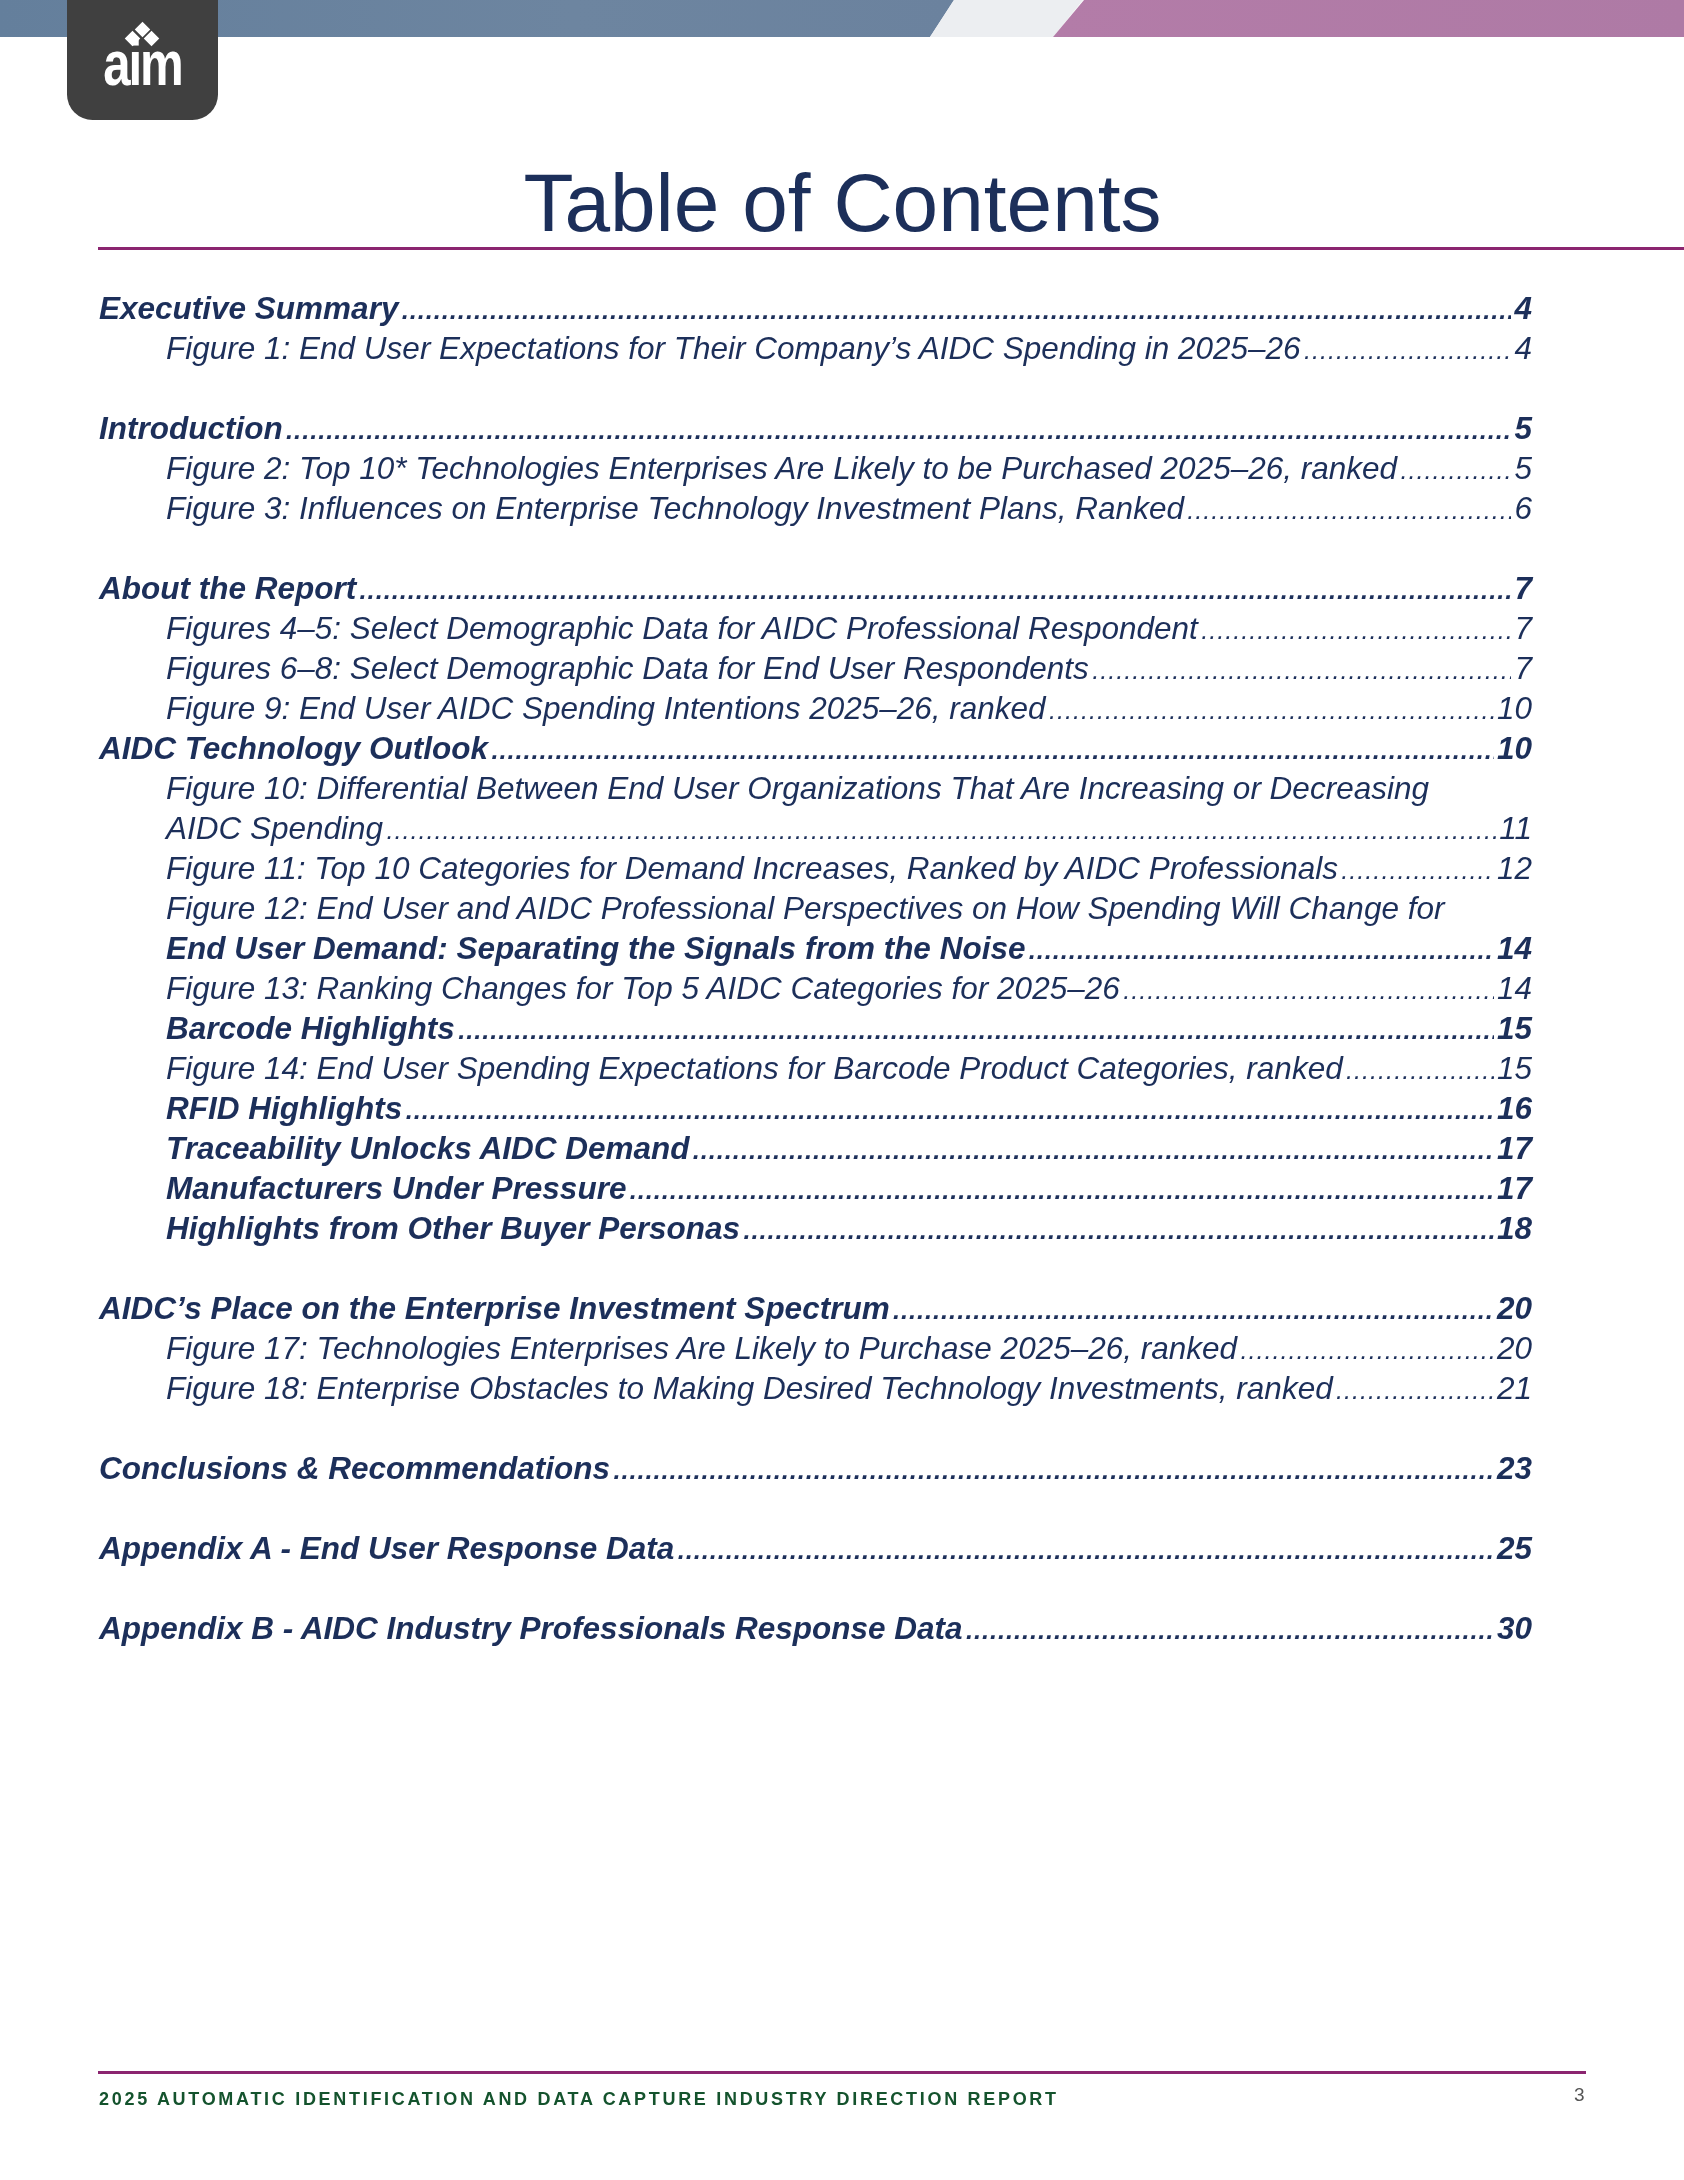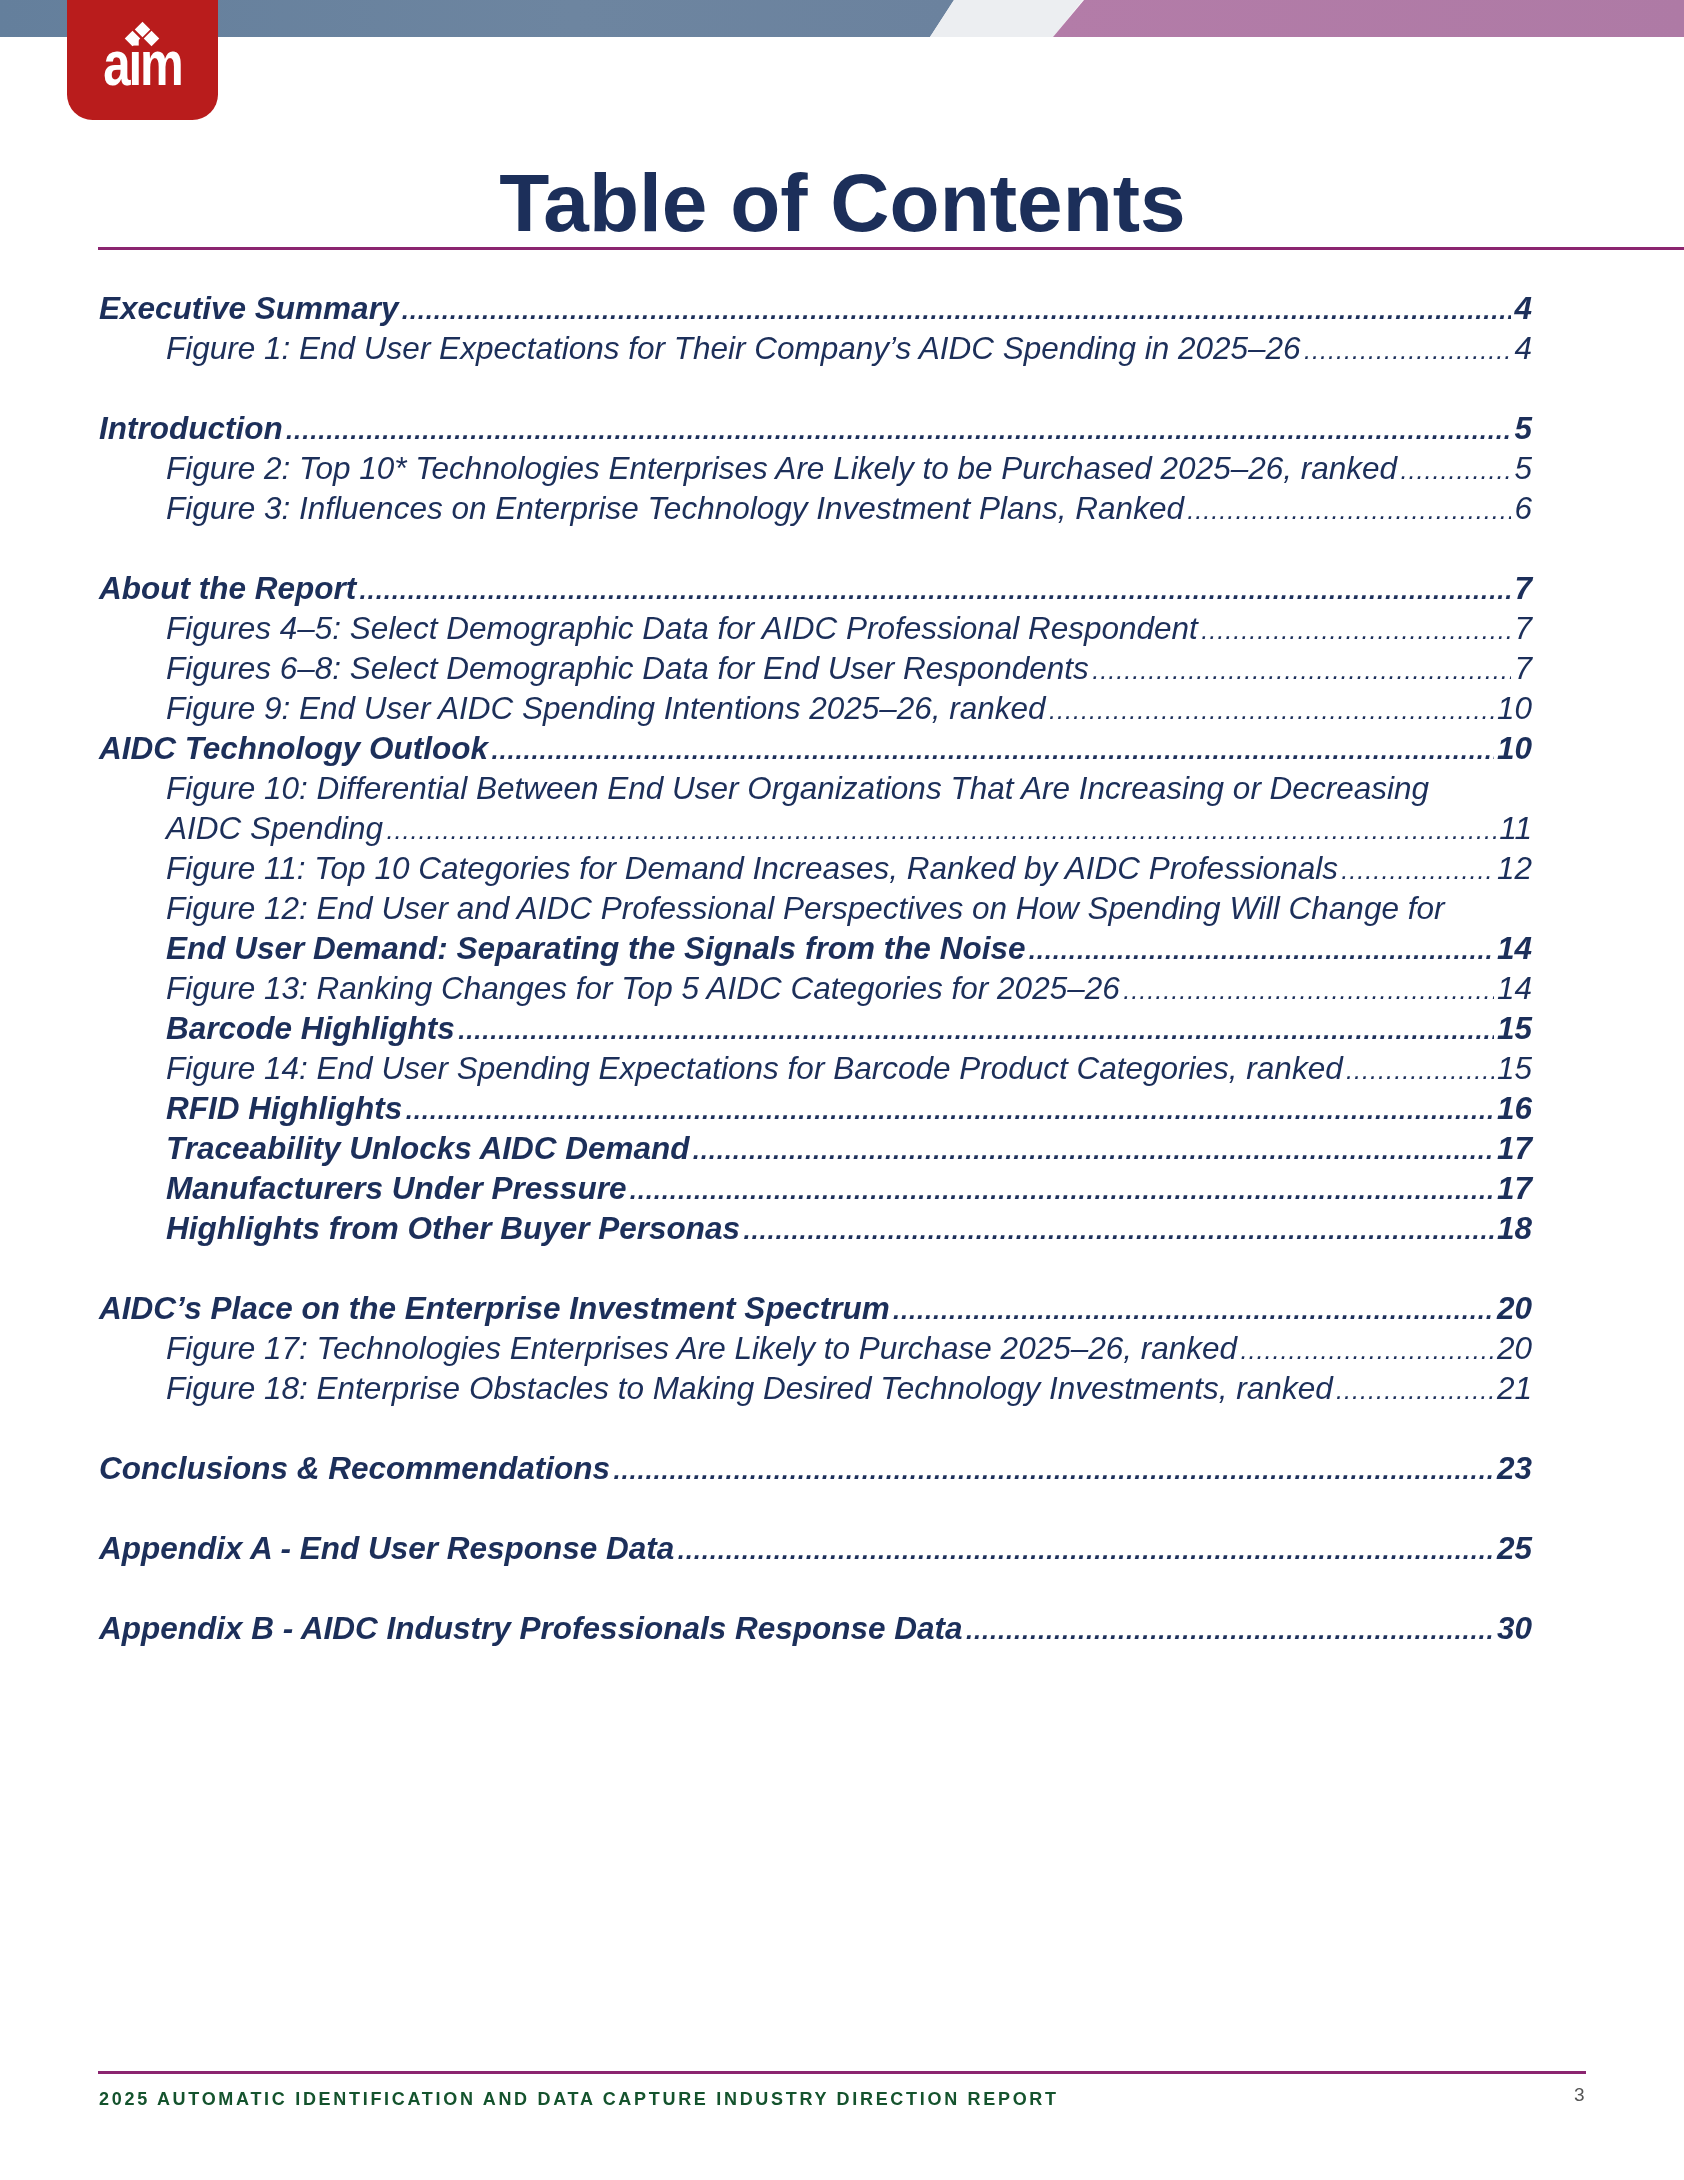--- a/index.html
+++ b/index.html
@@ -12,30 +12,30 @@
               background: linear-gradient(90deg, #647f9c 0%, #6d85a0 60%, #6b829e 100%);
               clip-path: polygon(0 0, 954px 0, 930px 37px, 0 37px); }
   .hdr-gap { position: absolute; left: 930px; top: 0; height: 37px; width: 153px;
              background: #eceef1;
              clip-path: polygon(24px 0, 153px 0, 123px 37px, 0 37px); }
   .hdr-pink { position: absolute; left: 1053px; top: 0; height: 37px; width: 632px;
               background: linear-gradient(90deg, #b37ca8 0%, #ae7aa5 100%);
               clip-path: polygon(31px 0, 632px 0, 632px 37px, 0 37px); }
 
   .logo-tab { position: absolute; left: 67px; top: 0; width: 151px; height: 120px;
-              background: #b91c1c; border-radius: 0 0 25.6px 25.6px; }
+              background: #404040; border-radius: 0 0 25.6px 25.6px; }
   .logo-diamonds { position: absolute; left: 0; top: 24px; width: 151px; height: 25.6px; }
   .dia { position: absolute; width: 11px; height: 11px; background: #ffffff; transform: rotate(45deg); }
   .logo-text { position: absolute; left: 0; top: 32px; width: 151px; text-align: center;
                color: #ffffff; font-weight: bold; font-size: 63px; line-height: 1;
                letter-spacing: -2.6px; transform: scaleX(0.78); transform-origin: center; }
 
   
   .title { position: absolute; left: 0; top: 162px; width: 1685px; text-align: center;
-           font-size: 82px; font-weight: bold; line-height: 1; margin: 0; color: #1c2f5a; }
+           font-size: 82px; font-weight: normal; line-height: 1; margin: 0; color: #1c2f5a; }
   .title-rule { position: absolute; left: 98px; top: 247px; width: 1587px; height: 3.4px; background: #8b2570; }
 
   
   .toc { position: absolute; left: 99px; top: 288px; width: 1433px; }
   .row { display: flex; align-items: baseline; height: 40px; line-height: 40px;
          font-size: 31.5px; white-space: nowrap; font-style: italic; }
   .row.gap-before { margin-top: 40px; }
   .row .lbl { flex: 0 0 auto; }
   .row .lead { flex: 1 1 auto; overflow: hidden; margin: 0 3.4px; font-size: 25.6px; letter-spacing: 0.9px; }
   .row .lead::before { content: "................................................................................................................................................................................................................................................"; }

